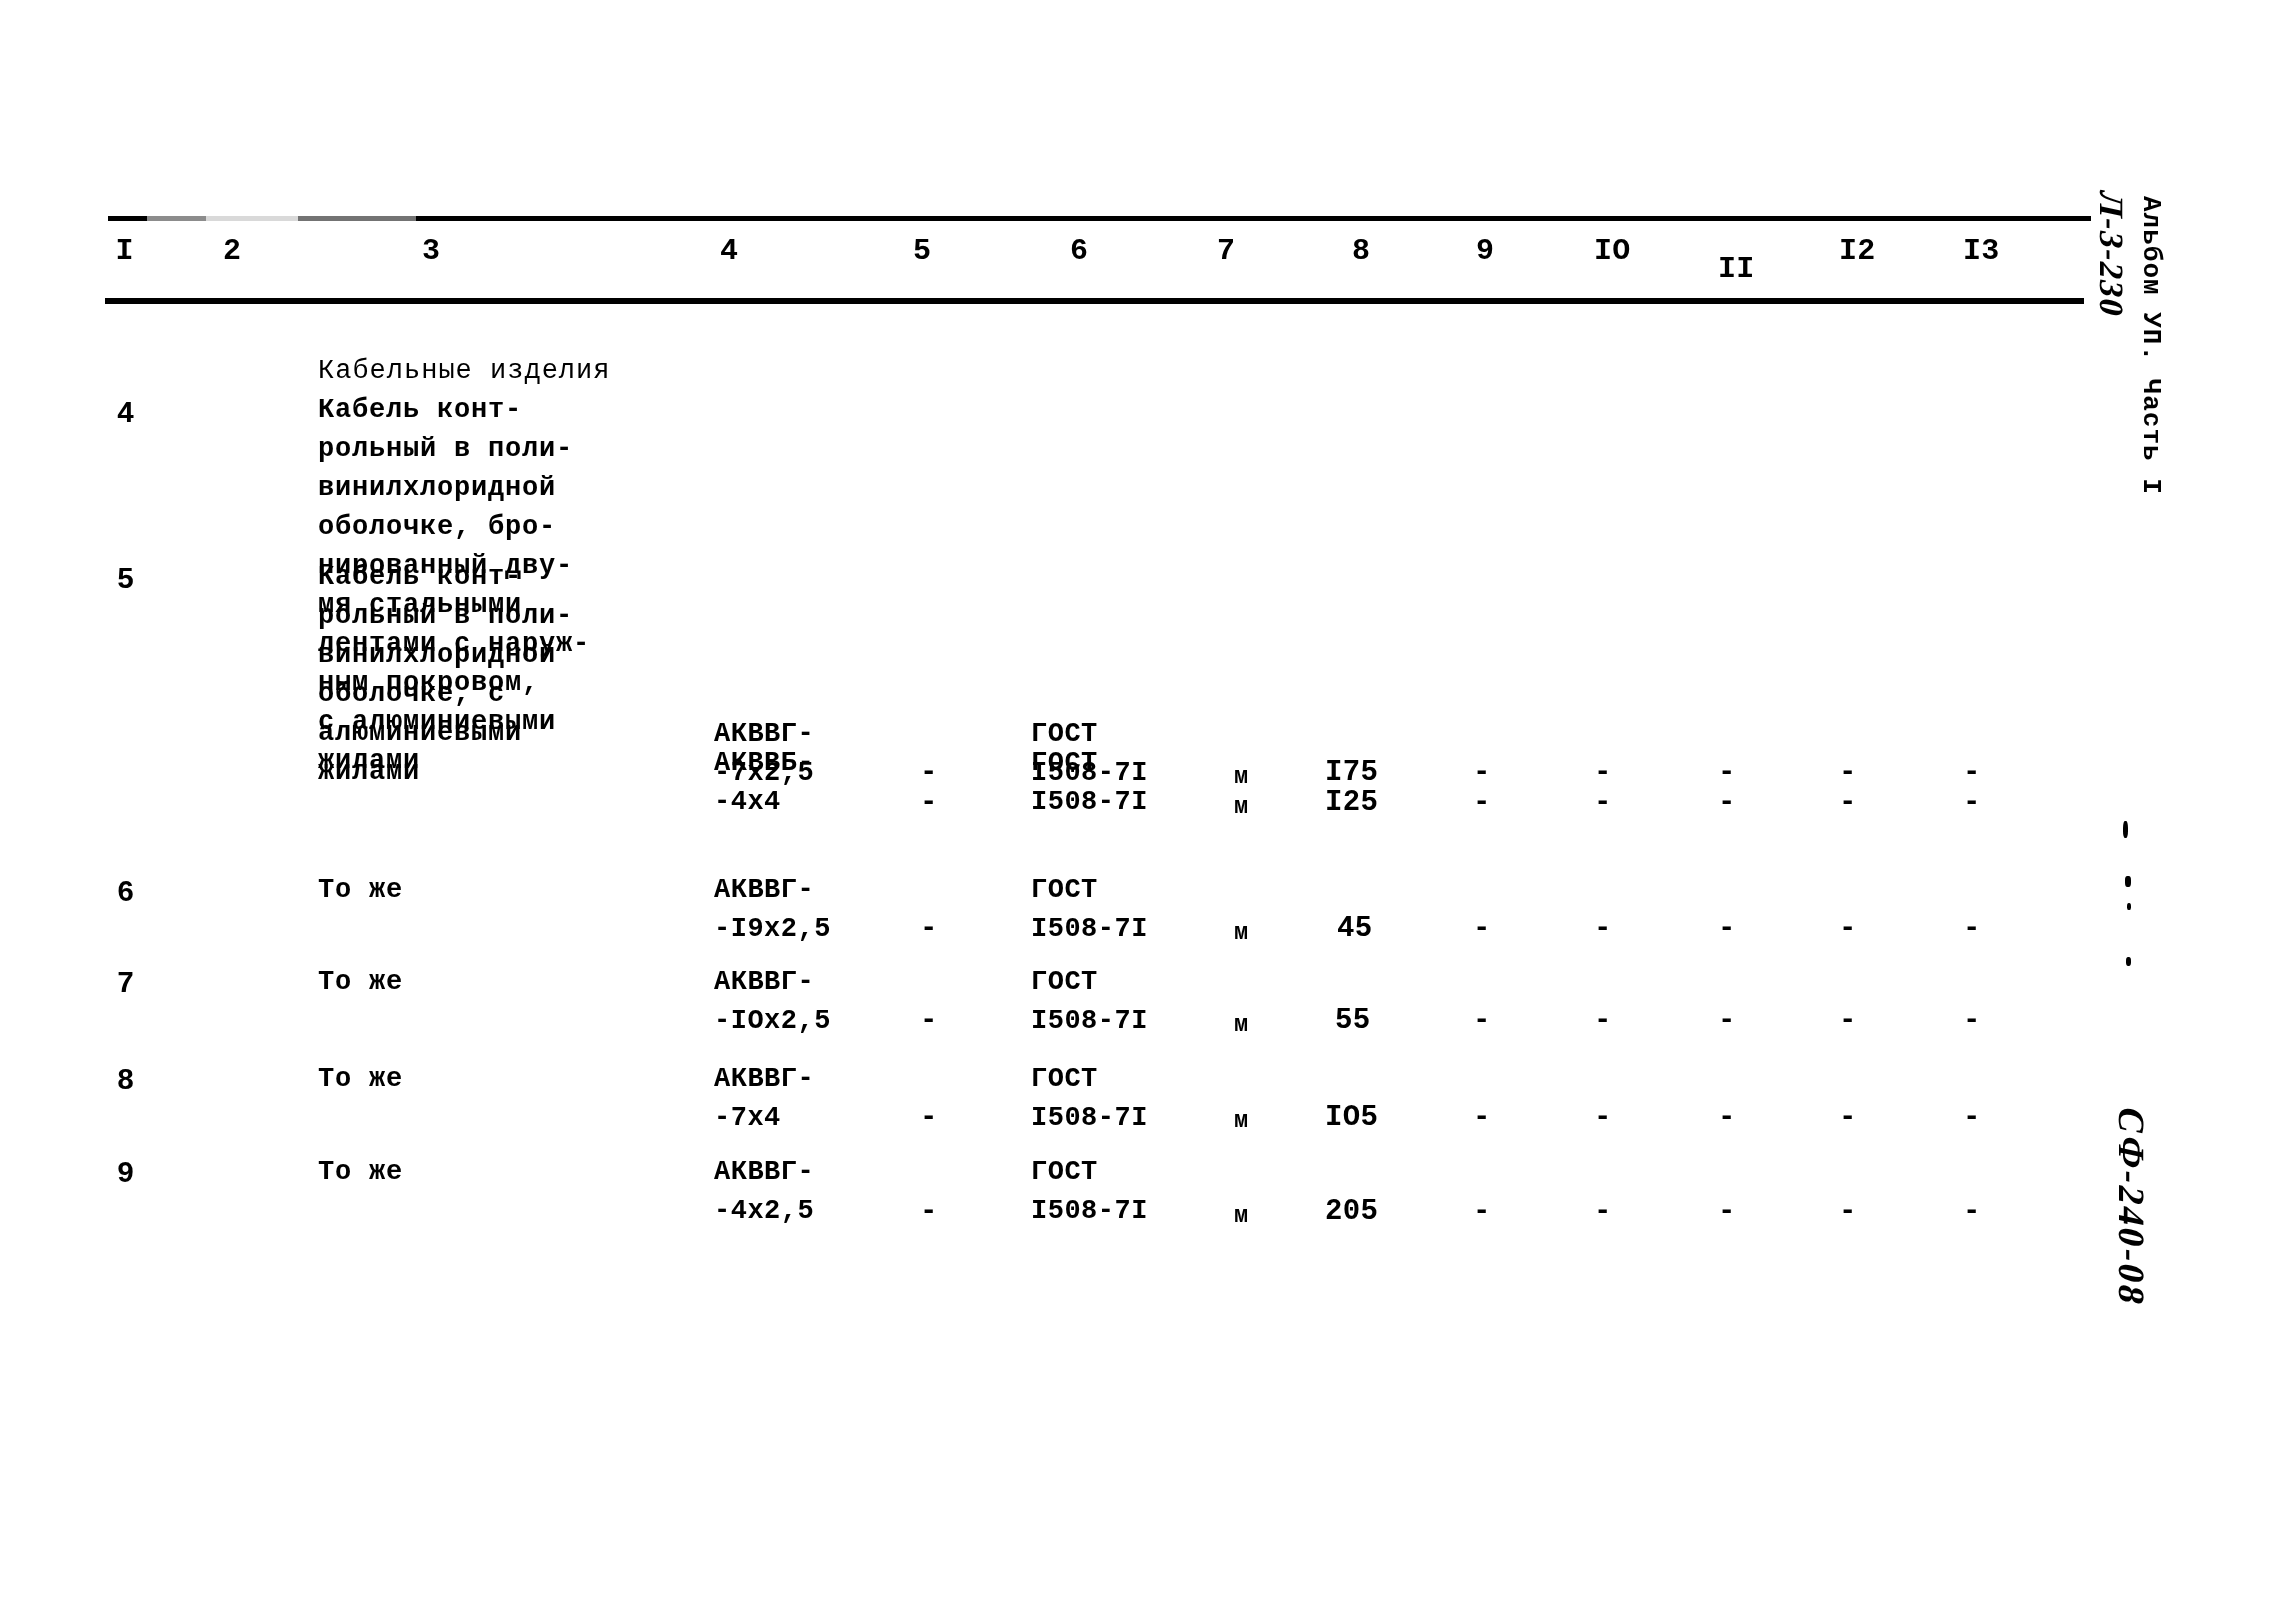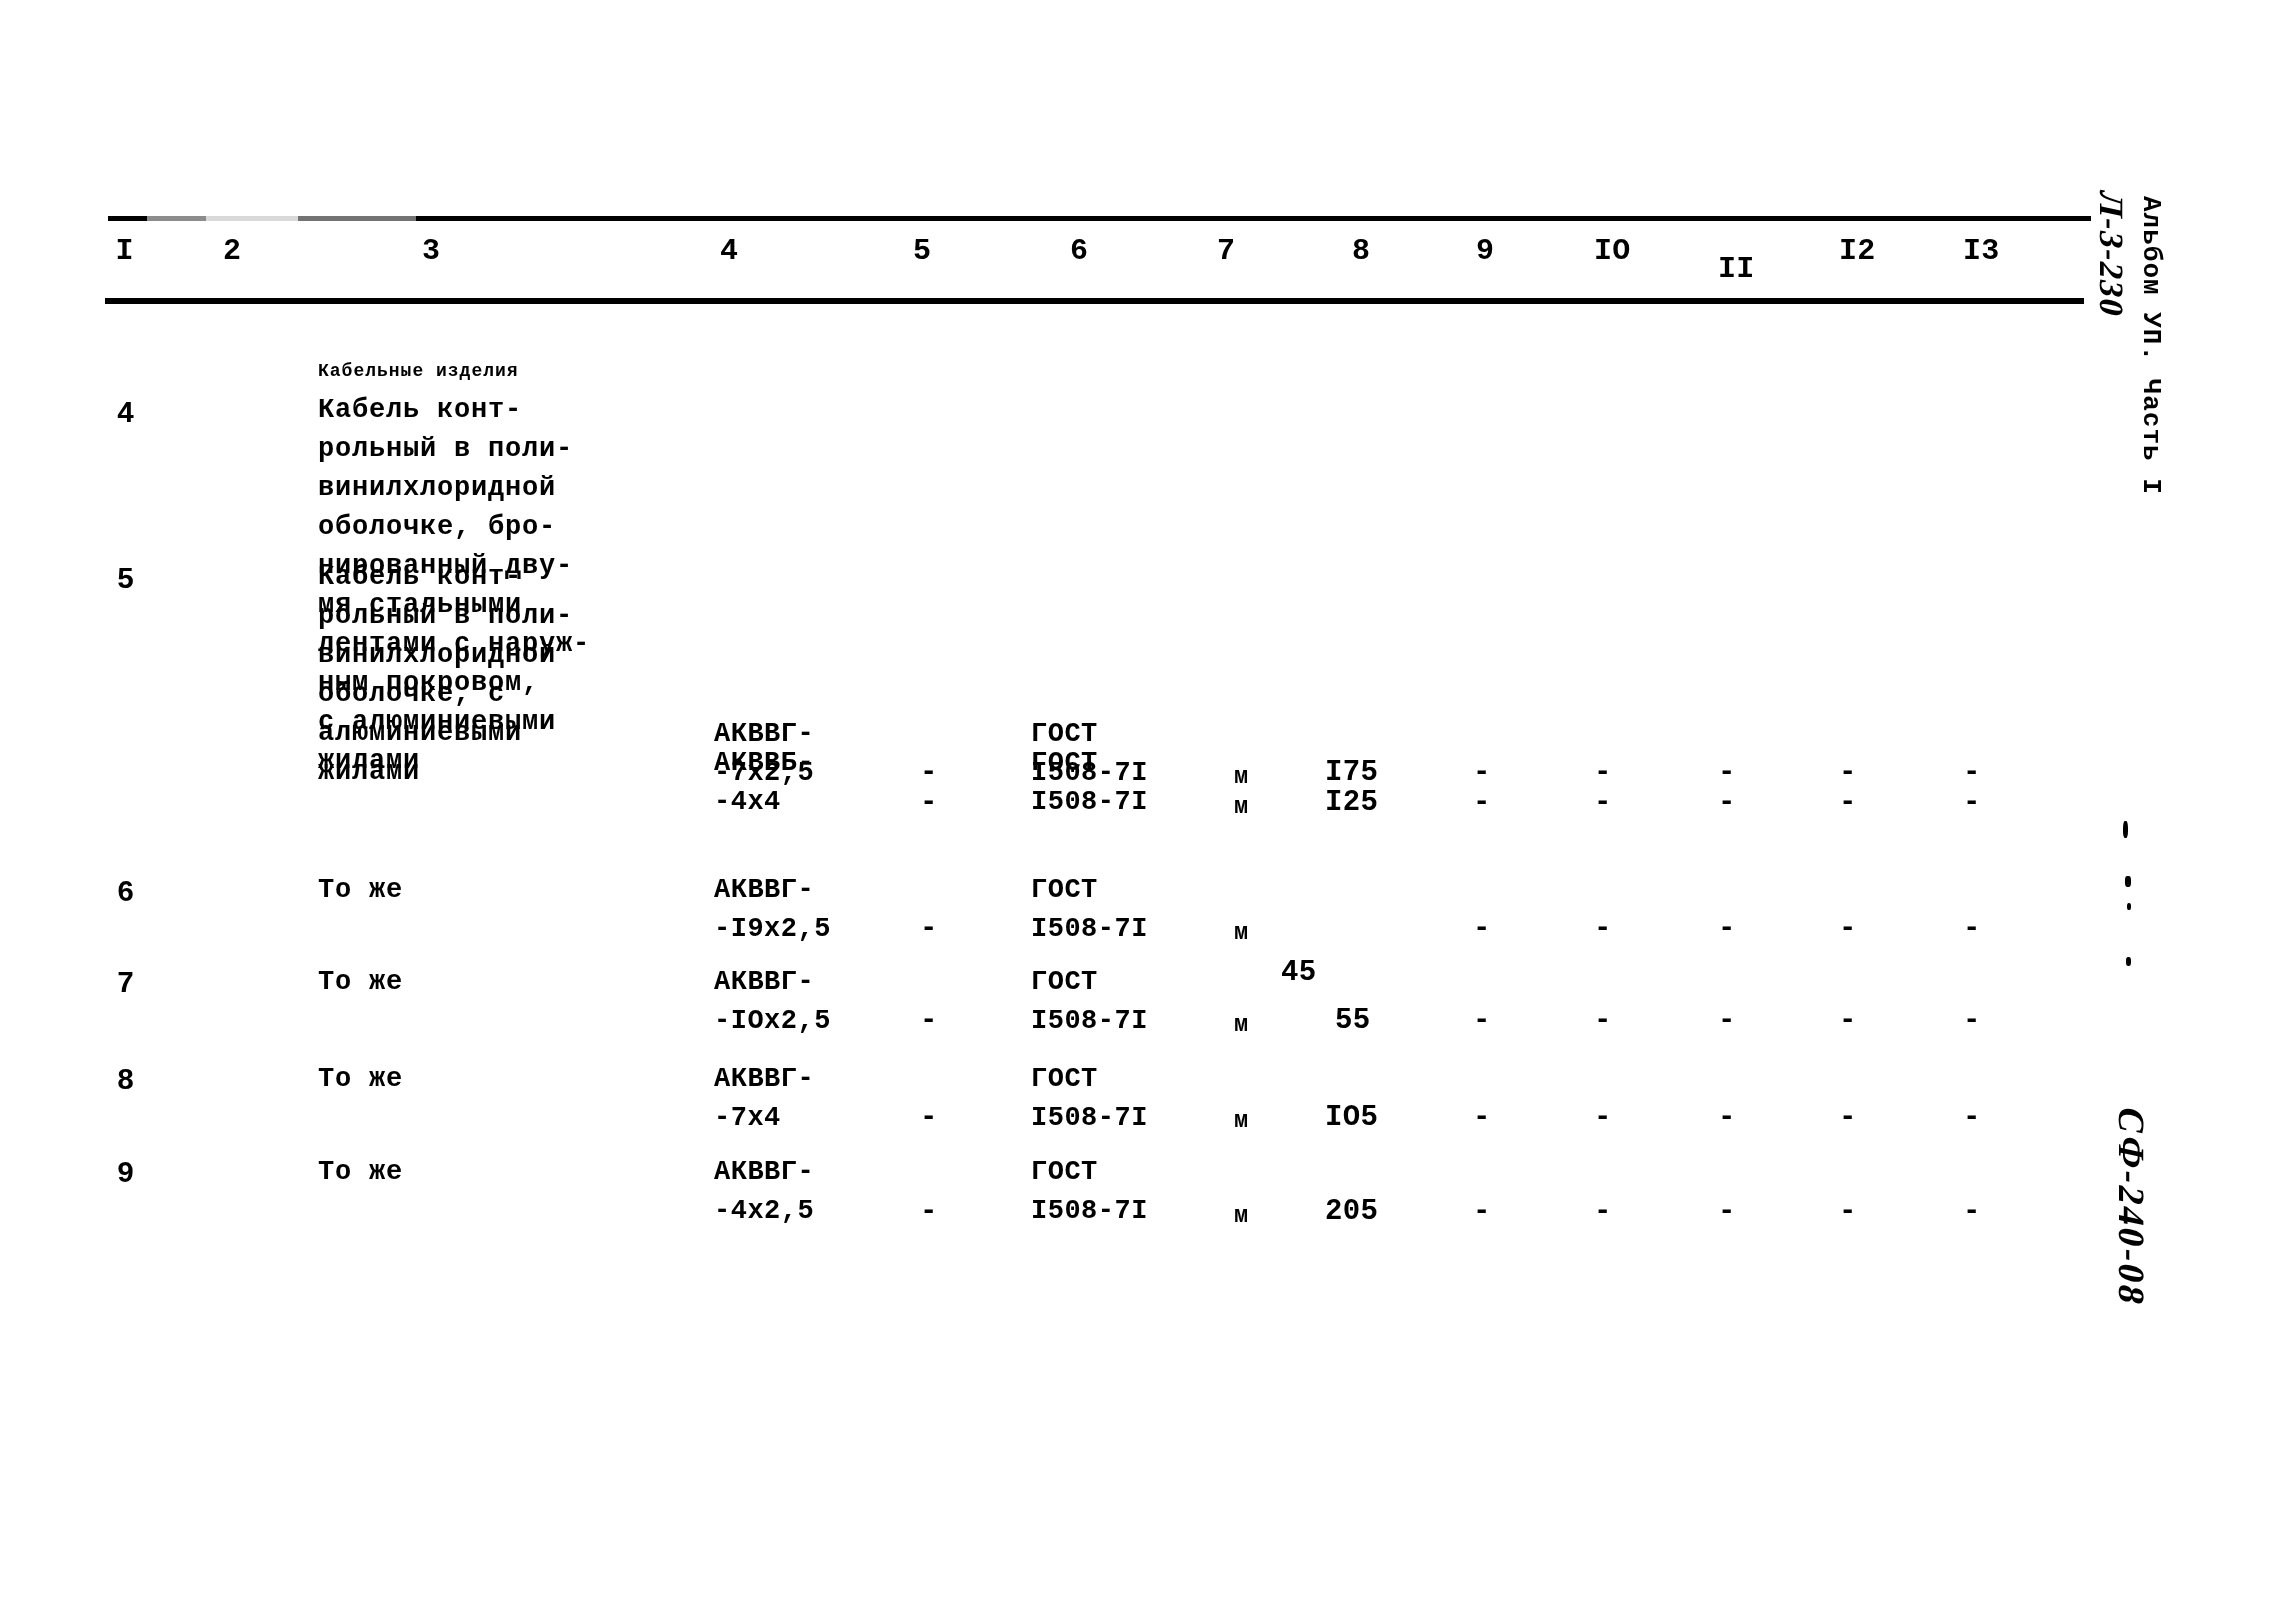--- a/index.html
+++ b/index.html
@@ -88,22 +88,22 @@
   .cell.num   { font-size: 29.4px; }
   .cell.desc  { letter-spacing: 0.8px; }
   .cell.code  { letter-spacing: 0.5px; }
   .cell.gost  { letter-spacing: 0.5px; }
   .cell.unit  { font-size: 23.6px; }
   .cell.qty   { font-size: 29px; }
   .cell.dash  { font-size: 29px; }
 
   .section-title {
     position: absolute;
-    font-size: 18px;
-    font-weight: bold;
+    font-size: 27px;
+    font-weight: normal;
     letter-spacing: 1px;
     line-height: 39px;
     white-space: pre;
   }
 
   
   .margin-note {
     position: absolute;
     transform-origin: left top;
     white-space: pre;
@@ -216,21 +216,21 @@
       <span class="cell dash" style="left:1858px;top:442px;">-</span>
 
       <span class="cell num" style="left:11.8px;  top:563px;">6</span>
       <span class="cell desc" style="left:213px; top:560px;">То же</span>
       <span class="cell code" style="left:609px; top:560px;">АКВВГ-
 -I9х2,5</span>
       <span class="cell dash" style="left:815px;top:598px;">-</span>
       <span class="cell gost" style="left:926px;top:560px;">ГОСТ
 I508-7I</span>
       <span class="cell unit" style="left:1129px;top:602px;">м</span>
-      <span class="cell qty" style="left:1176px;top:598px;margin-top:44px;">45</span>
+      <span class="cell qty" style="left:1232px;top:598px;">45</span>
       <span class="cell dash" style="left:1368px;top:598px;">-</span>
       <span class="cell dash" style="left:1489px;top:598px;">-</span>
       <span class="cell dash" style="left:1613px;top:598px;">-</span>
       <span class="cell dash" style="left:1734px;top:598px;">-</span>
       <span class="cell dash" style="left:1858px;top:598px;">-</span>
 
       <span class="cell num" style="left:11.8px;  top:654px;">7</span>
       <span class="cell desc" style="left:213px; top:652px;">То же</span>
       <span class="cell code" style="left:609px; top:652px;">АКВВГ-
 -IОх2,5</span>

